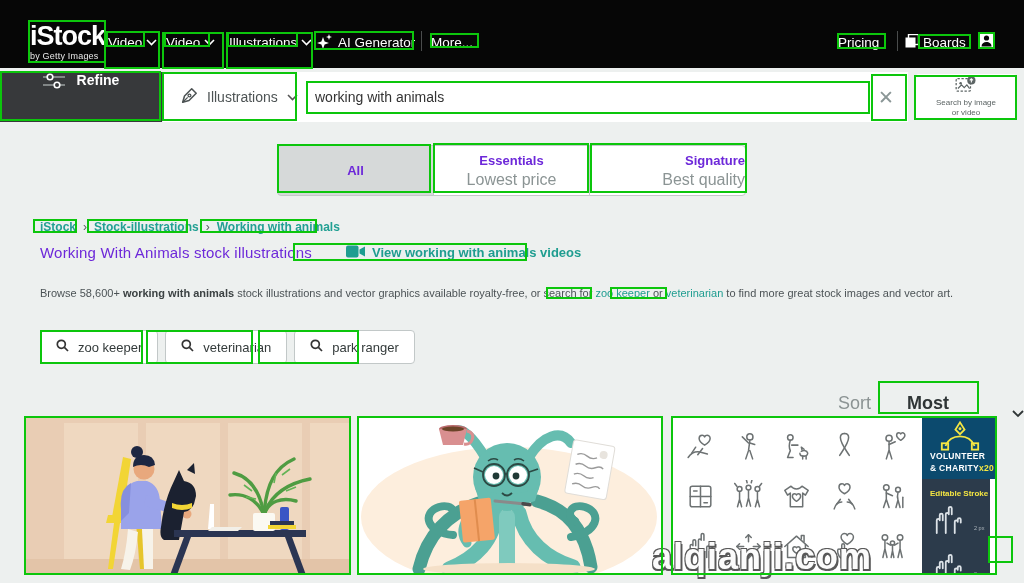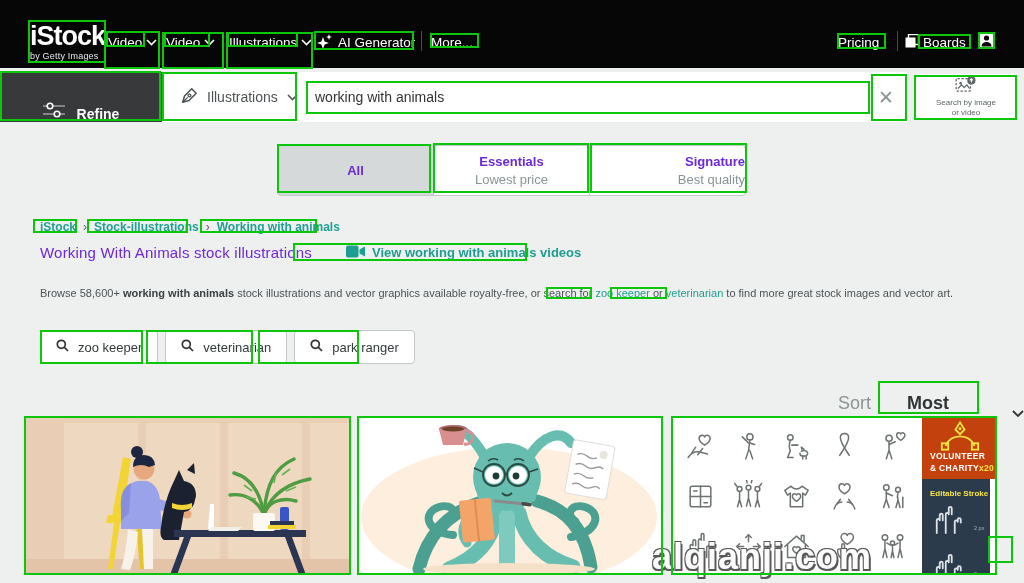--- a/index.html
+++ b/index.html
@@ -12,21 +12,21 @@
   .logo-title { font-size:27px; font-weight:800; letter-spacing:-1px; }
   .logo-sub { font-size:9px; margin-top:2px; letter-spacing:.2px; color:#e8e8e8; }
   .nav-item { position:absolute; top:33px; height:18px; display:flex; align-items:center; gap:4px;
               color:#fff; font-size:13.5px; white-space:nowrap; }
   .chev svg { display:block; }
   .nav-divider { position:absolute; top:31px; width:1px; height:20px; background:#4a4c4c; }
   .sparkle svg { display:block; }
 
   
   .refine-btn { position:absolute; left:0; top:72px; width:162px; height:50px; background:#37393b;
-                color:#fff; display:flex; align-items:flex-end; justify-content:center; gap:12px;
+                color:#fff; display:flex; align-items:flex-start; justify-content:center; gap:12px;
                 font-size:14px; font-weight:bold; }
   .searchbar { position:absolute; left:163px; top:72px; width:745px; height:50px; background:#fff;
                display:flex; align-items:center; }
   .media-dd { width:140px; display:flex; align-items:center; gap:9px; padding-left:17px;
               color:#4d5354; font-size:14px; }
   .search-input { flex:1; border:0; outline:none; font-size:14px; color:#333; padding-left:12px;
                   font-family:"Liberation Sans",sans-serif; background:transparent; }
   .clear-x { width:44px; height:50px; display:flex; align-items:center; justify-content:center;
              color:#8a9696; font-size:19px; cursor:pointer; }
   .search-by-image { position:absolute; left:915px; top:74px; width:102px; height:46px; background:#fff;
@@ -34,21 +34,21 @@
                      justify-content:center; color:#5c6464; font-size:8px; line-height:1.25; }
 
   
   .tabs { position:absolute; left:277px; top:145px; display:flex; height:51px; border-radius:4px; }
   .tab { width:157px; background:#fff; border:1px solid #c3c8c8; margin-left:-1px; display:flex;
          flex-direction:column; align-items:center; justify-content:center; }
   .tab:first-child { margin-left:0; border-radius:4px 0 0 4px; }
   .tab:last-child { border-radius:0 4px 4px 0;align-items:flex-end; }
   .tab.selected { background:#d6d9d9; }
   .tab-label { font-size:13px; font-weight:bold; color:#6d28d9; }
-  .tab-sub { font-size:13px; color:#8b9494; margin-top:3px; }
+  .tab-sub { font-size:16px; color:#8b9494; margin-top:3px; }
 
   
   .breadcrumb { position:absolute; left:40px; top:220px; display:flex; gap:7px; align-items:center;
                 font-size:12px; font-weight:bold; color:#22a093; }
   .crumb-sep { color:#5a6262; font-weight:normal; }
   .title-row { position:absolute; left:40px; top:244px; display:flex; align-items:center; }
   .page-title { font-size:15px; font-weight:normal; color:#6d28d9; letter-spacing:.2px; }
   .videos-link { margin-left:34px; display:flex; align-items:center; gap:7px; color:#1f9d90;
                  font-size:13px; font-weight:bold; }
   .browse { position:absolute; left:40px; top:287px; width:950px; font-size:11px; color:#4c5356; }
@@ -68,21 +68,21 @@
   .result svg { display:block; }
   #result-1 { left:24px; width:327px; }
   #result-2 { left:357px; width:306px; background:#fff; }
   #result-3 { left:671px; width:326px; background:#fff; }
   .icon-grid { position:absolute; left:0; top:0; width:251px; height:158px; display:grid;
                grid-template-columns:repeat(5,1fr); grid-template-rows:repeat(3,1fr); padding:4px 6px; }
   .icon-cell { display:flex; align-items:center; justify-content:center; }
   .icon-cell svg { width:33px; height:33px; }
   .icon-cell svg *, .panel-hands svg * { fill:none; stroke:#6d7273; stroke-width:2.2; stroke-linecap:round; stroke-linejoin:round; }
   .set-panel { position:absolute; left:251px; top:0; width:75px; height:158px; }
-  .panel-blue { position:absolute; left:0; top:0; width:84px; height:62px; background:#c2410c;
+  .panel-blue { position:absolute; left:0; top:0; width:84px; height:62px; background:#0c4a6e;
                 color:#fff; font-weight:bold; }
   .pen-tool { position:absolute; left:18px; top:3px; }
   .panel-line1 { position:absolute; left:8px; top:34px; font-size:8.5px; letter-spacing:.3px; }
   .panel-line2 { position:absolute; left:8px; top:46px; font-size:8.5px; letter-spacing:.3px; }
   .panel-x20 { color:#f5e642; }
   .panel-navy { position:absolute; left:0; top:62px; width:68px; height:96px; background:#2c3b4b; }
   .panel-badge { position:absolute; left:8px; top:10px; font-size:8px; font-weight:bold; color:#f5e642; }
   .panel-hands { position:absolute; }
   .panel-hands svg { width:36px; height:36px; }
   .panel-hands svg * { stroke:#dde3e8; stroke-width:2.4; }

